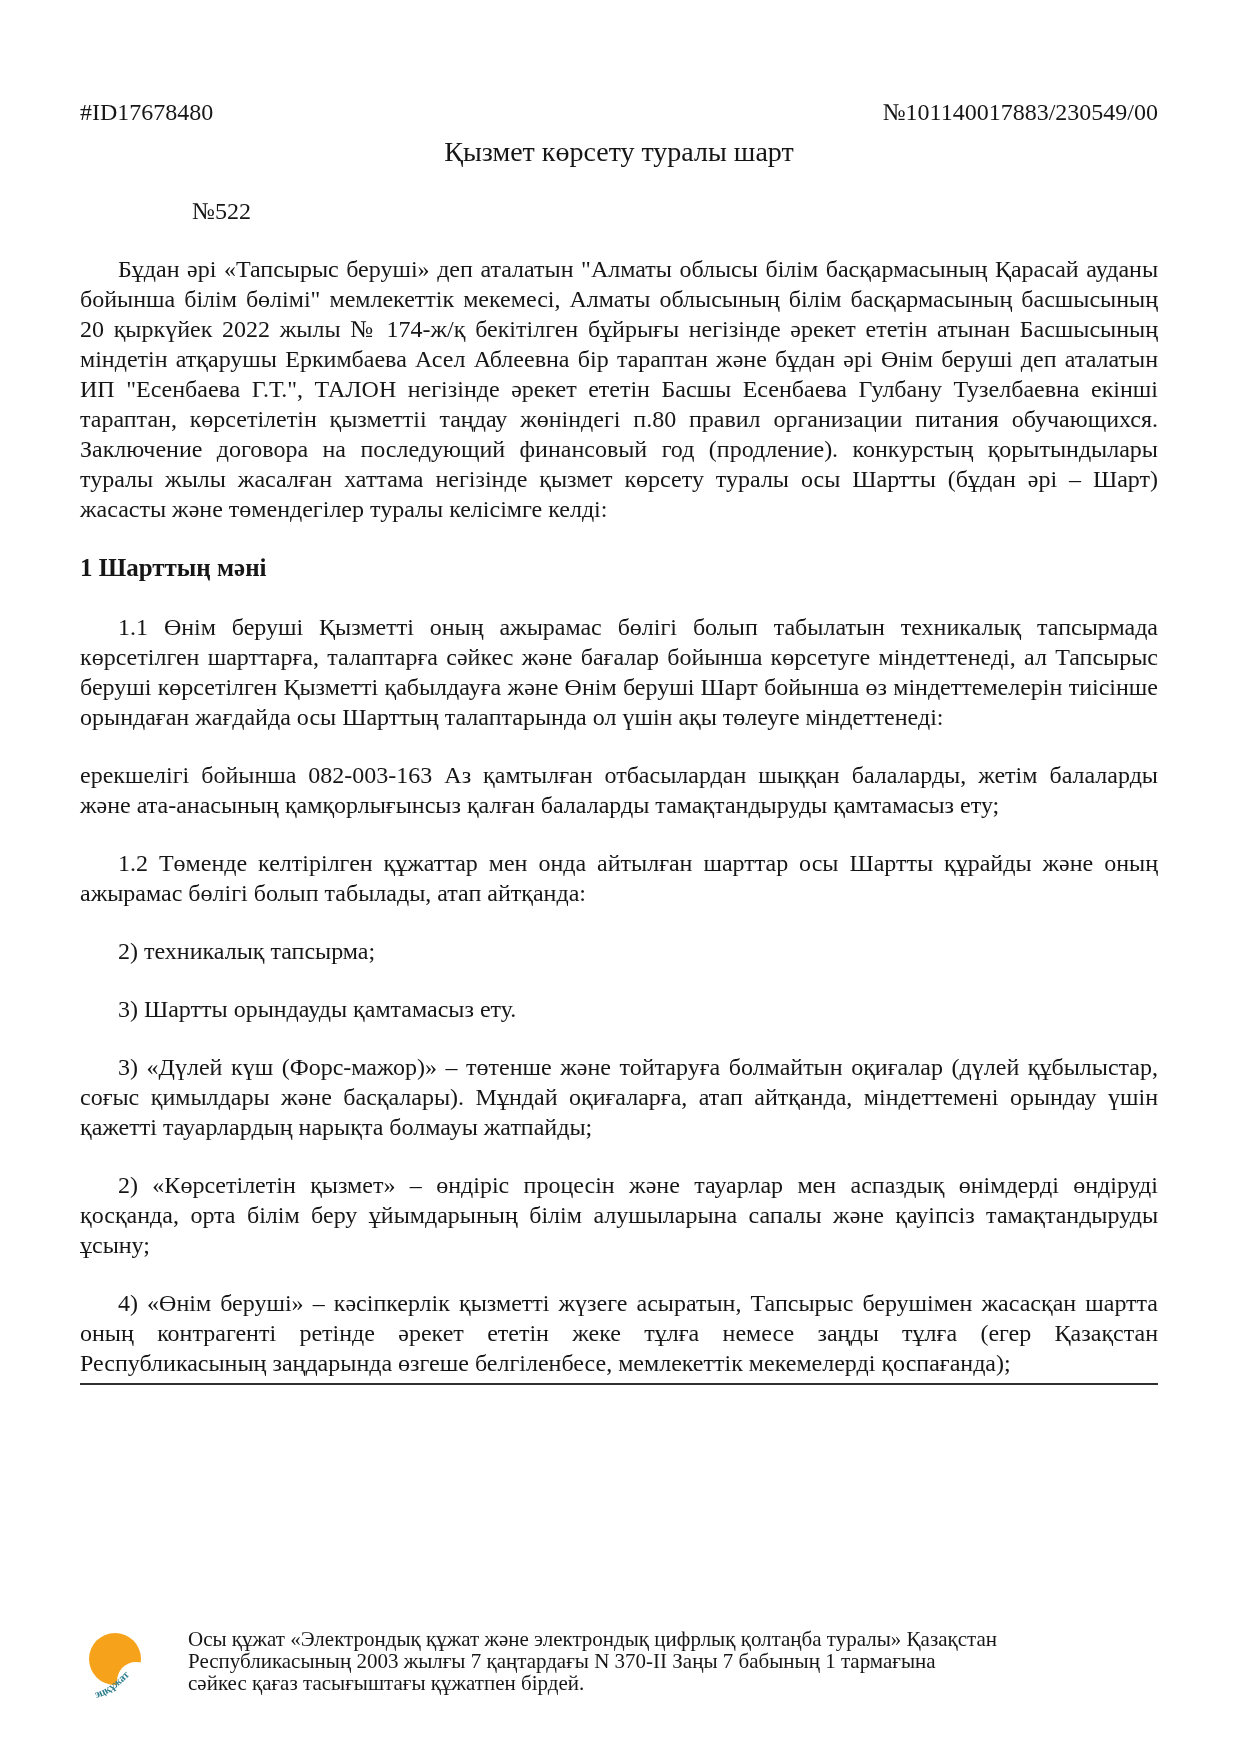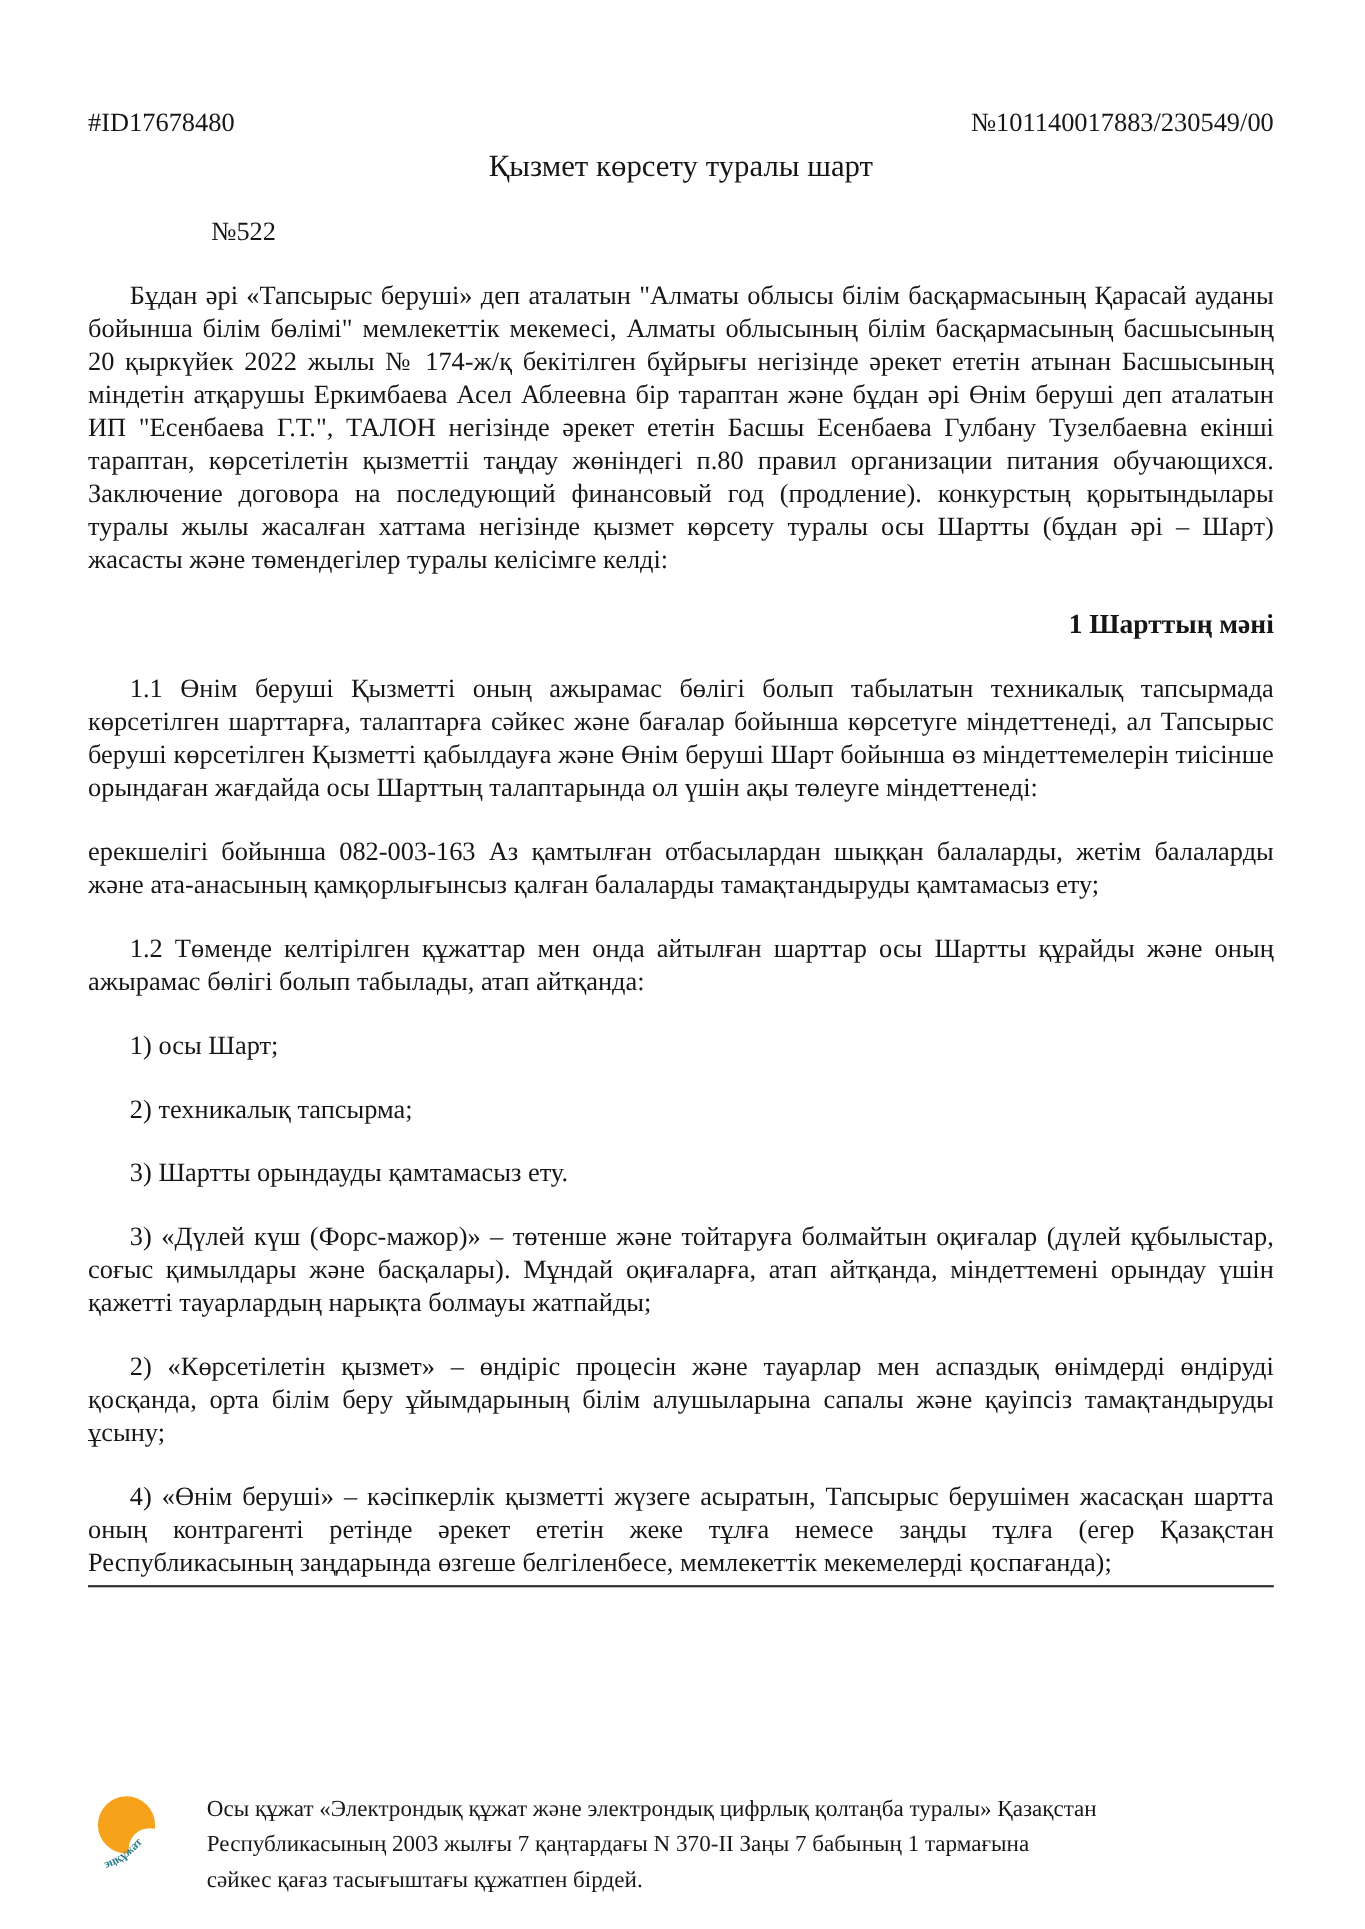--- a/index.html
+++ b/index.html
@@ -37,21 +37,21 @@
     margin:28px 0 0 0;
     font-size:24px;
     line-height:30px;
     text-align:justify;
     text-indent:38px;
   }
   p.para.noindent{text-indent:0;}
   p.para.single{text-align:left;}
   .sec-heading{
     margin-top:28px;
-    text-align:right;
+    text-align:left;
     font-weight:700;
     font-size:25px;
     line-height:32px;
   }
   .last-para{
     border-bottom:2px solid #2f2f2f;
     padding-bottom:5px;
   }
   .footer{
     position:absolute;
@@ -63,21 +63,21 @@
     position:absolute;
     left:6px;
     top:4px;
     width:60px;
     height:70px;
   }
   .footer-text{
     margin-left:108px;
     width:810px;
     font-size:21px;
-    line-height:32px;
+    line-height:22px;
     text-align:left;
   }
 </style>
 </head>
 <body>
 
 <div class="page">
   <div class="content">
 
     <div class="doc-header">
@@ -92,21 +92,20 @@
     <p class="para">Бұдан әрі «Тапсырыс беруші» деп аталатын "Алматы облысы білім басқармасының Қарасай ауданы бойынша білім бөлімі" мемлекеттік мекемесі, Алматы облысының білім басқармасының басшысының 20 қыркүйек 2022 жылы № 174-ж/қ бекітілген бұйрығы негізінде әрекет ететін атынан Басшысының міндетін атқарушы Еркимбаева Асел Аблеевна бір тараптан және бұдан әрі Өнім беруші деп аталатын ИП "Есенбаева Г.Т.", ТАЛОН негізінде әрекет ететін Басшы Есенбаева Гулбану Тузелбаевна екінші тараптан, көрсетілетін қызметтіі таңдау жөніндегі п.80 правил организации питания обучающихся. Заключение договора на последующий финансовый год (продление). конкурстың қорытындылары туралы жылы жасалған хаттама негізінде қызмет көрсету туралы осы Шартты (бұдан әрі – Шарт) жасасты және төмендегілер туралы келісімге келді:</p>
 
     <div class="sec-heading">1 Шарттың мәні</div>
 
     <p class="para">1.1 Өнім беруші Қызметті оның ажырамас бөлігі болып табылатын техникалық тапсырмада көрсетілген шарттарға, талаптарға сәйкес және бағалар бойынша көрсетуге міндеттенеді, ал Тапсырыс беруші көрсетілген Қызметті қабылдауға және Өнім беруші Шарт бойынша өз міндеттемелерін тиісінше орындаған жағдайда осы Шарттың талаптарында ол үшін ақы төлеуге міндеттенеді:</p>
 
     <p class="para noindent">ерекшелігі бойынша 082-003-163 Аз қамтылған отбасылардан шыққан балаларды, жетім балаларды және ата-анасының қамқорлығынсыз қалған балаларды тамақтандыруды қамтамасыз ету;</p>
 
     <p class="para">1.2 Төменде келтірілген құжаттар мен онда айтылған шарттар осы Шартты құрайды және оның ажырамас бөлігі болып табылады, атап айтқанда:</p>
 
-    <p class="para single">1) осы Шарт;</p>
     <p class="para single">2) техникалық тапсырма;</p>
     <p class="para single">3) Шартты орындауды қамтамасыз ету.</p>
 
 
     <p class="para">3) «Дүлей күш (Форс-мажор)» – төтенше және тойтаруға болмайтын оқиғалар (дүлей құбылыстар, соғыс қимылдары және басқалары). Мұндай оқиғаларға, атап айтқанда, міндеттемені орындау үшін қажетті тауарлардың нарықта болмауы жатпайды;</p>
     <p class="para">2) «Көрсетілетін қызмет» – өндіріс процесін және тауарлар мен аспаздық өнімдерді өндіруді қосқанда, орта білім беру ұйымдарының білім алушыларына сапалы және қауіпсіз тамақтандыруды ұсыну;</p>
     <p class="para last-para">4) «Өнім беруші» – кәсіпкерлік қызметті жүзеге асыратын, Тапсырыс берушімен жасасқан шартта оның контрагенті ретінде әрекет ететін жеке тұлға немесе заңды тұлға (егер Қазақстан Республикасының заңдарында өзгеше белгіленбесе, мемлекеттік мекемелерді қоспағанда);</p>
 
   </div>
 

